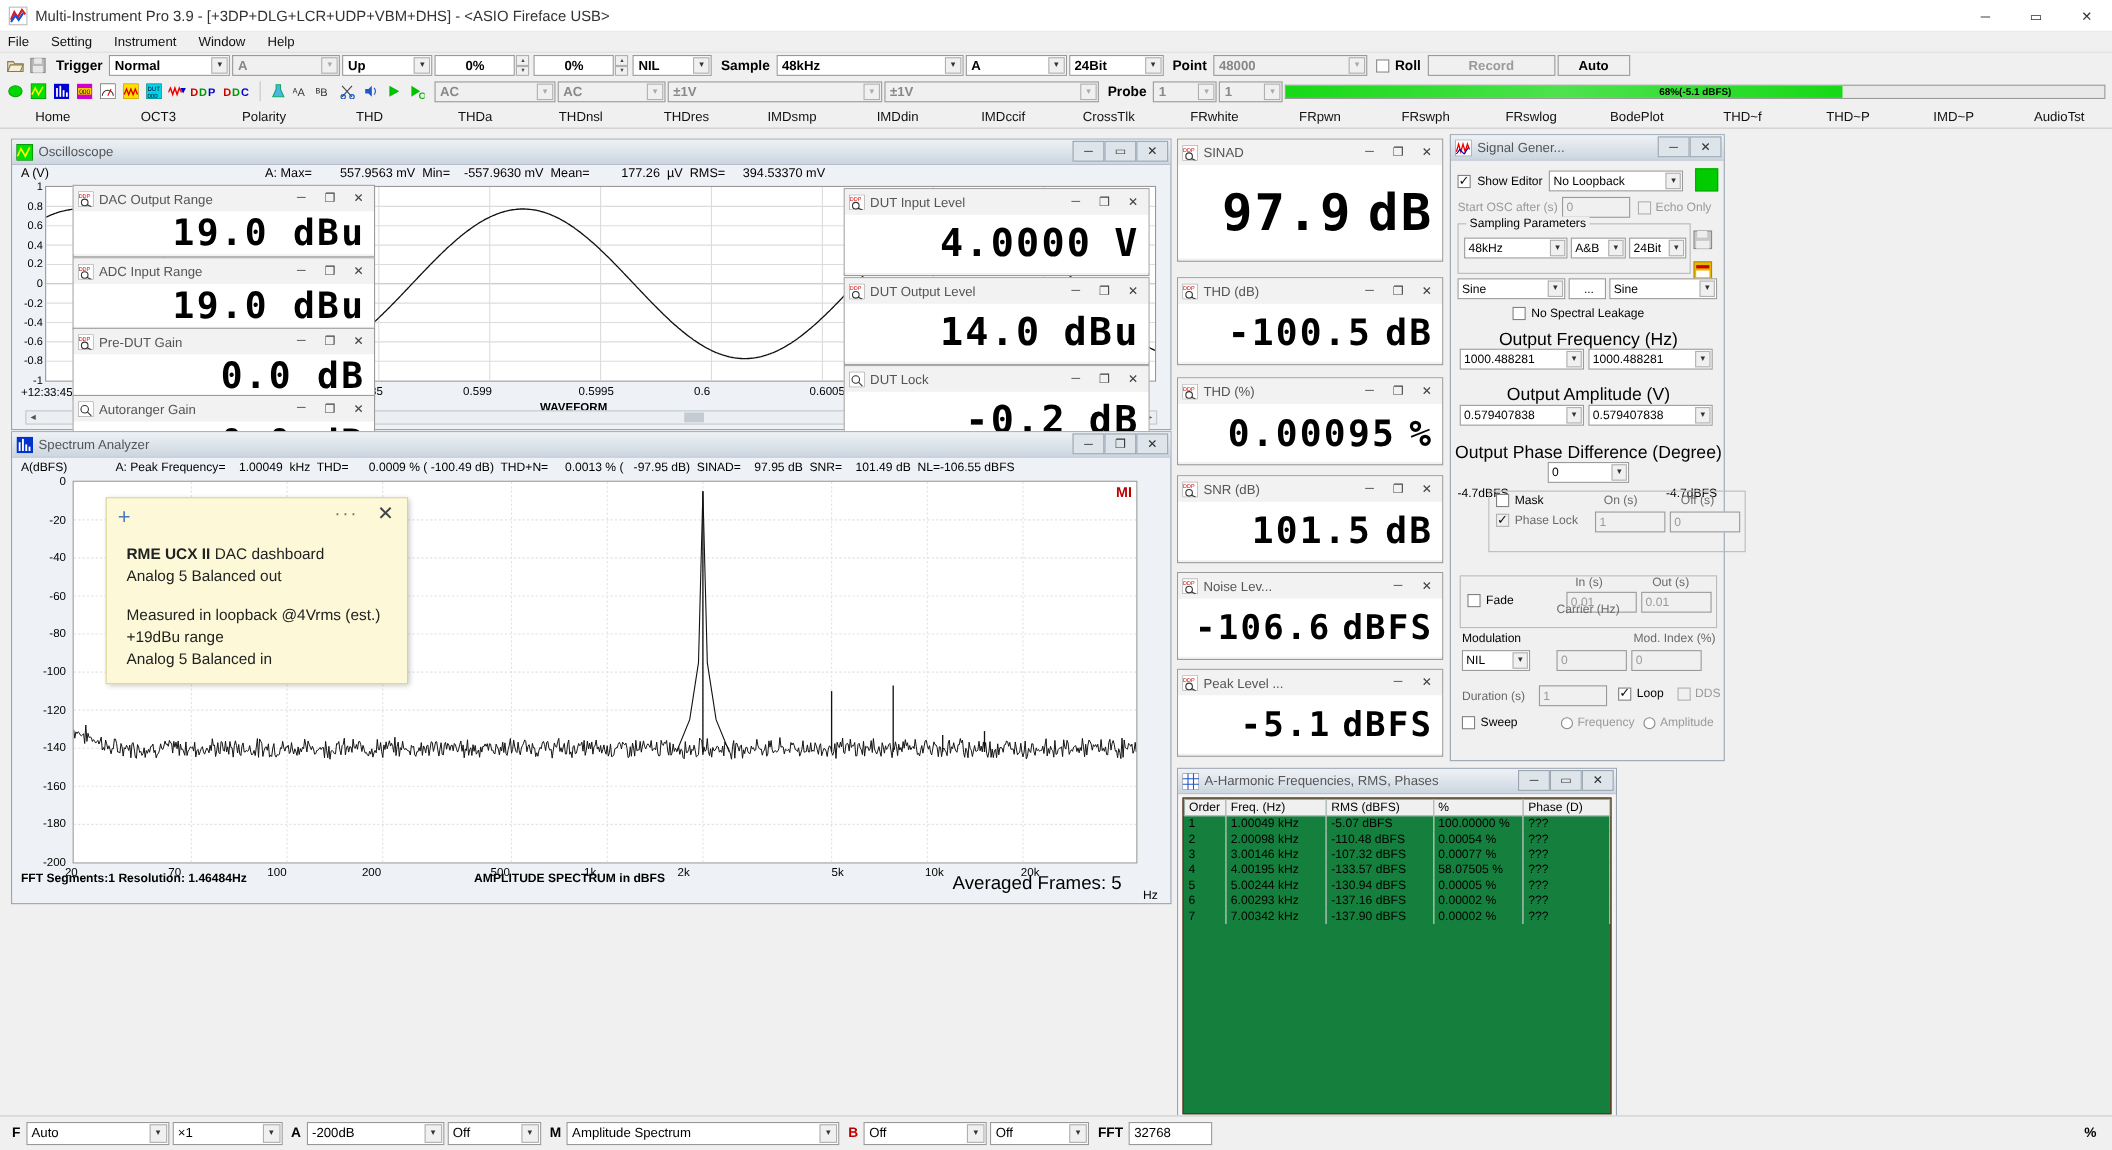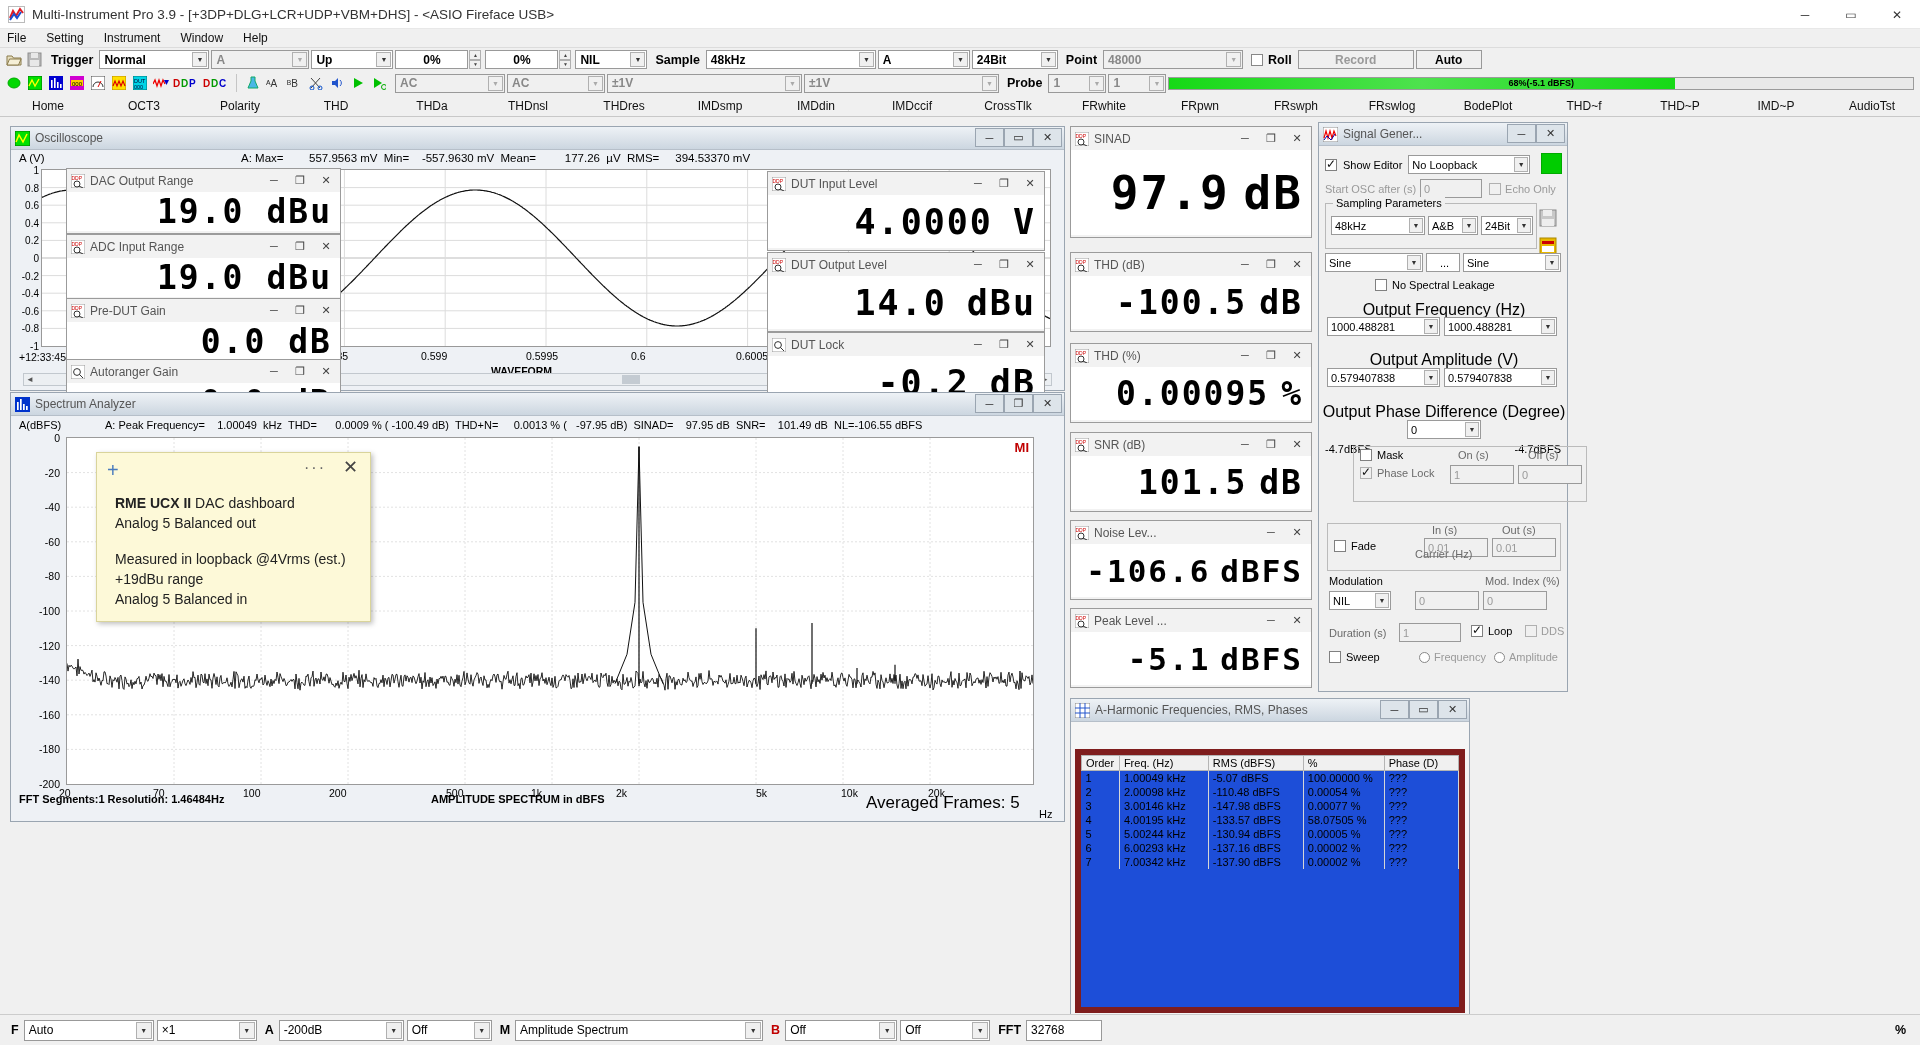--- a/index.html
+++ b/index.html
@@ -918,21 +918,21 @@
             </g>
           </svg>
       </span>
       <span class="wtext">A-Harmonic Frequencies, RMS, Phases</span>
       <span class="wbtns">
         <span class="wbtn boxed">─</span>
         <span class="wbtn boxed">▭</span>
         <span class="wbtn boxed">✕</span>
       </span>
     </div>
-    <div style="position:absolute; left:4px; top:26px; right:4px; bottom:4px; background:#1d4ed8; border:6px solid #7f1d1d; overflow:hidden;margin-top:24px;">
+    <div style="position:absolute; left:4px; top:26px; right:4px; bottom:4px; background:#15803d; border:1px solid #7f1d1d; overflow:hidden;">
       <table class="harm">
         <thead>
             <tr id="harm-head">
               <th style="width: 38px;">Order</th>
               <th style="width: 92px;">Freq. (Hz)</th>
               <th style="width: 98px;">RMS (dBFS)</th>
               <th style="width: 82px;">%</th>
               <th style="width: 80px;">Phase (D)</th>
             </tr>
           </thead>
@@ -947,21 +947,21 @@
             <tr>
               <td>2</td>
               <td>2.00098 kHz</td>
               <td>-110.48 dBFS</td>
               <td>0.00054 %</td>
               <td>???</td>
             </tr>
             <tr>
               <td>3</td>
               <td>3.00146 kHz</td>
-              <td>-147.98 dBFS</td>
+              <td>-107.32 dBFS</td>
               <td>0.00077 %</td>
               <td>???</td>
             </tr>
             <tr>
               <td>4</td>
               <td>4.00195 kHz</td>
               <td>-133.57 dBFS</td>
               <td>58.07505 %</td>
               <td>???</td>
             </tr>

